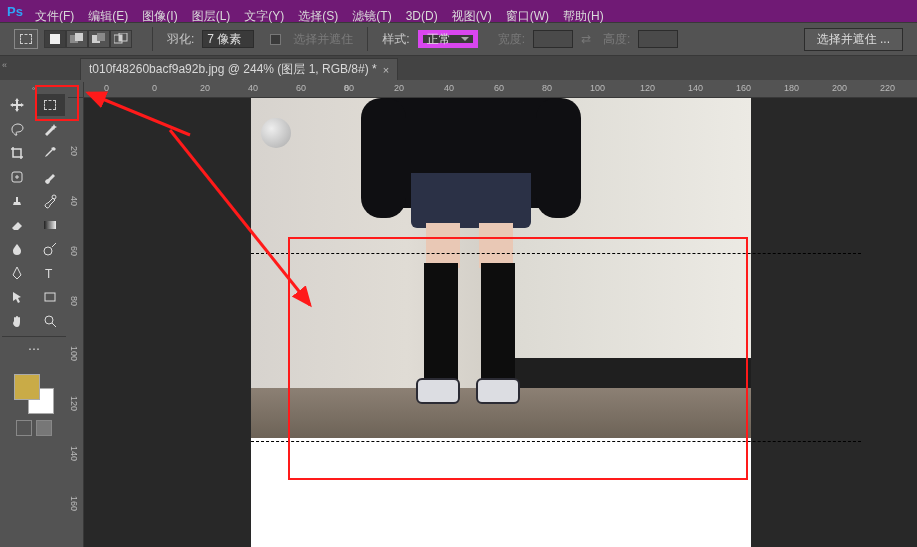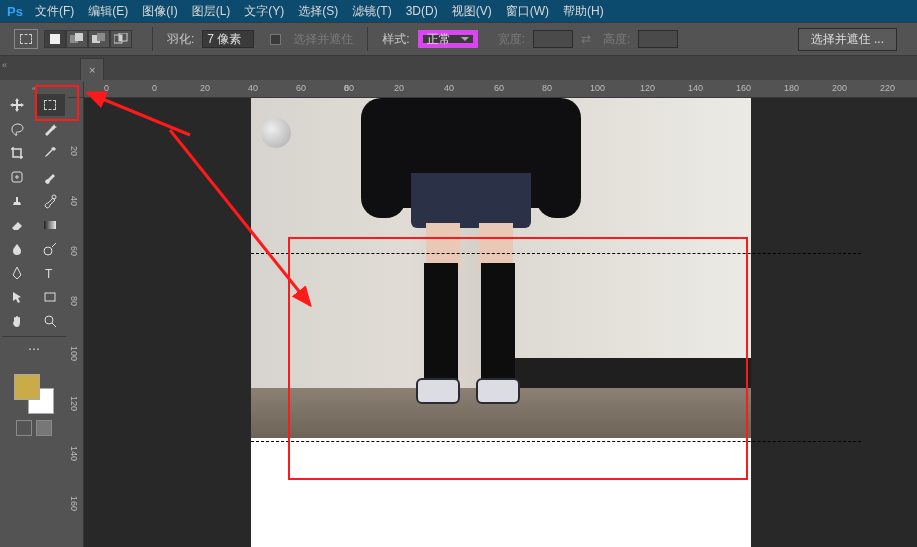--- a/index.html
+++ b/index.html
@@ -1,38 +1,38 @@
 <!DOCTYPE html>
 <html><head>
 <meta charset="utf-8">
 <style>
 * { margin:0; padding:0; box-sizing:border-box; font-family:"Microsoft YaHei",sans-serif; font-size:12px; user-select:none; }
 body { width:917px; height:547px; background:#535353; overflow:hidden; position:relative; }
 
 
-.menubar { height:22px; background:#0c4a6e; display:flex; align-items:flex-end; padding:0 2px; }
+.menubar { height:22px; background:#701a75; display:flex; align-items:center; padding:0 2px; }
 .ps-logo { width:26px; height:22px; display:flex; align-items:center; justify-content:center; color:#2fa3f7; font-weight:bold; font-size:13px; }
 .menu-item { color:#d9d9d9; padding:0 7px; line-height:22px; cursor:default;margin-top:10px; }
 
 
 .optbar { height:34px; background:#535353; border-top:1px solid #383838; border-bottom:1px solid #383838; display:flex; align-items:center; padding-left:14px; gap:4px; }
 .optbar .tool-ico { width:24px; height:20px; border:1px solid #888; display:flex; align-items:center; justify-content:center; color:#ddd; margin-right:2px; }
 .dashed-rect { width:12px; height:10px; border:1px dashed #ccc; }
 .optgrp { display:flex; gap:0; margin-right:10px; }
 .optgrp .btn { width:22px; height:18px; border:1px solid #383838; background:#535353; display:flex; align-items:center; justify-content:center; }
 .optgrp .btn.active { background:#3f3f3f; }
 .optgrp svg { display:block; }
 .lbl { color:#c8c8c8; margin:0 4px; }
 .lbl.dis { color:#7a7a7a; }
 .numfield { width:52px; height:18px; background:#3a3a3a; border:1px solid #2c2c2c; color:#ddd; padding:0 4px; display:flex; align-items:center; }
 .cb { width:11px; height:11px; border:1px solid #777; background:#3a3a3a; display:inline-block; margin-right:4px; }
 .dd { width:60px; height:18px; background:#3a3a3a; border:5px solid #d946ef; color:#ddd; padding:0 4px; display:flex; align-items:center; justify-content:space-between; }
 .dd .tri { border-left:4px solid transparent; border-right:4px solid transparent; border-top:4px solid #aaa; }
 .sep { width:1px; height:24px; background:#3a3a3a; margin:0 6px; }
-.opt-right { margin-left:auto; padding-right:20px; }
+.opt-right { margin-left:auto; padding-right:14px; }
 .selbtn { border:1px solid #2c2c2c; background:#5a5a5a; color:#ddd; padding:2px 12px; }
 .swap-ic { width:18px; height:18px; color:#777; display:flex; align-items:center; justify-content:center; }
 
 
 .tabstrip { height:24px; background:#434343; display:flex; align-items:flex-end; padding-left:80px; }
 .doc-tab { background:#535353; color:#d9d9d9; height:22px; padding:0 8px; display:flex; align-items:center; gap:6px; border-top:1px solid #383838; border-left:1px solid #383838; border-right:1px solid #383838; }
 .doc-tab .x { color:#bbb; font-size:11px; }
 
 
 .toolbox { position:absolute; left:0; top:82px; width:68px; background:#535353; padding:2px; }
@@ -156,20 +156,21 @@
   <div class="numfield" style="width:40px;background:#4a4a4a"></div>
   <div class="opt-right">
     <div class="selbtn">选择并遮住 ...</div>
   </div>
 </div>
 
 <div class="vcollapse" style="left:2px;top:60px">«</div>
 
 <div class="tabstrip">
   <div class="doc-tab">
+    <span>t010f48260bacf9a92b.jpg @ 244% (图层 1, RGB/8#) *</span>
     <span class="x">×</span>
   </div>
 </div>
 
 <div class="toolbox">
   <div class="collapse">«</div>
   <div class="grid">
     <div class="tool">
         <svg width="16" height="16">
           <path d="M8 1l2 3h-1v3h3v-1l3 2-3 2v-1h-3v3h1l-2 3-2-3h1v-3h-3v1l-3-2 3-2v1h3v-3h-1z" fill="#ddd"></path>

